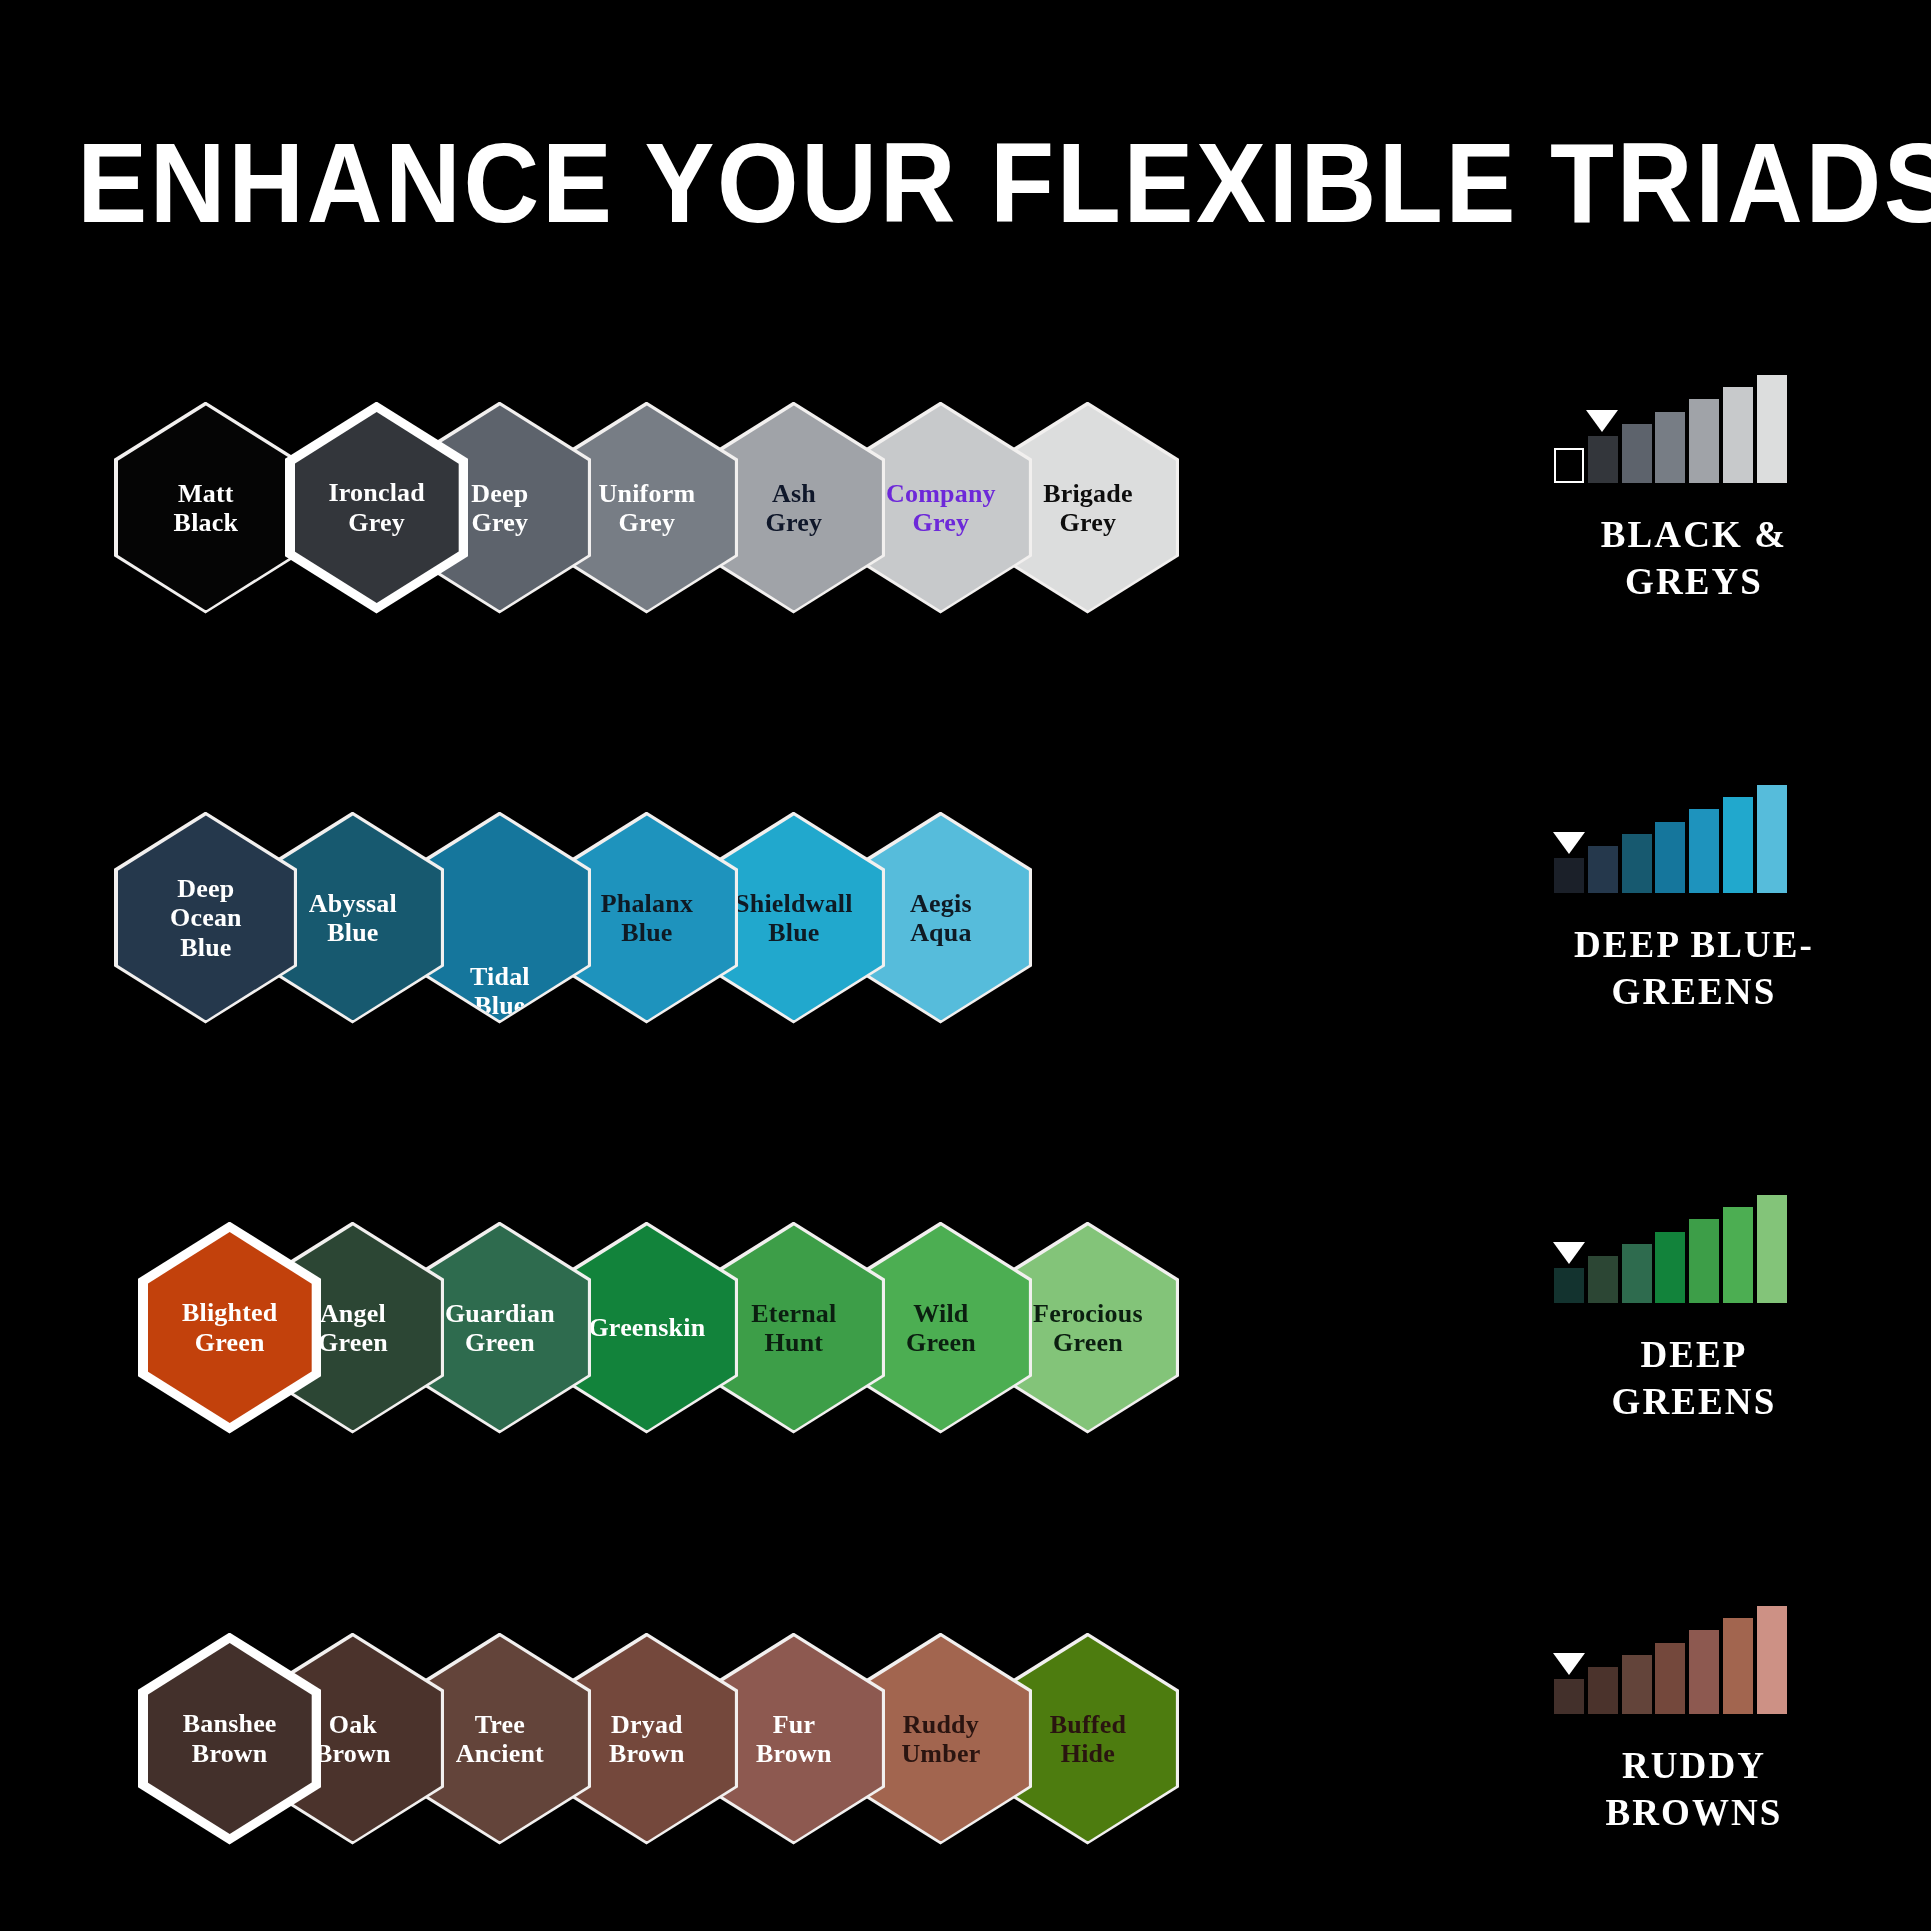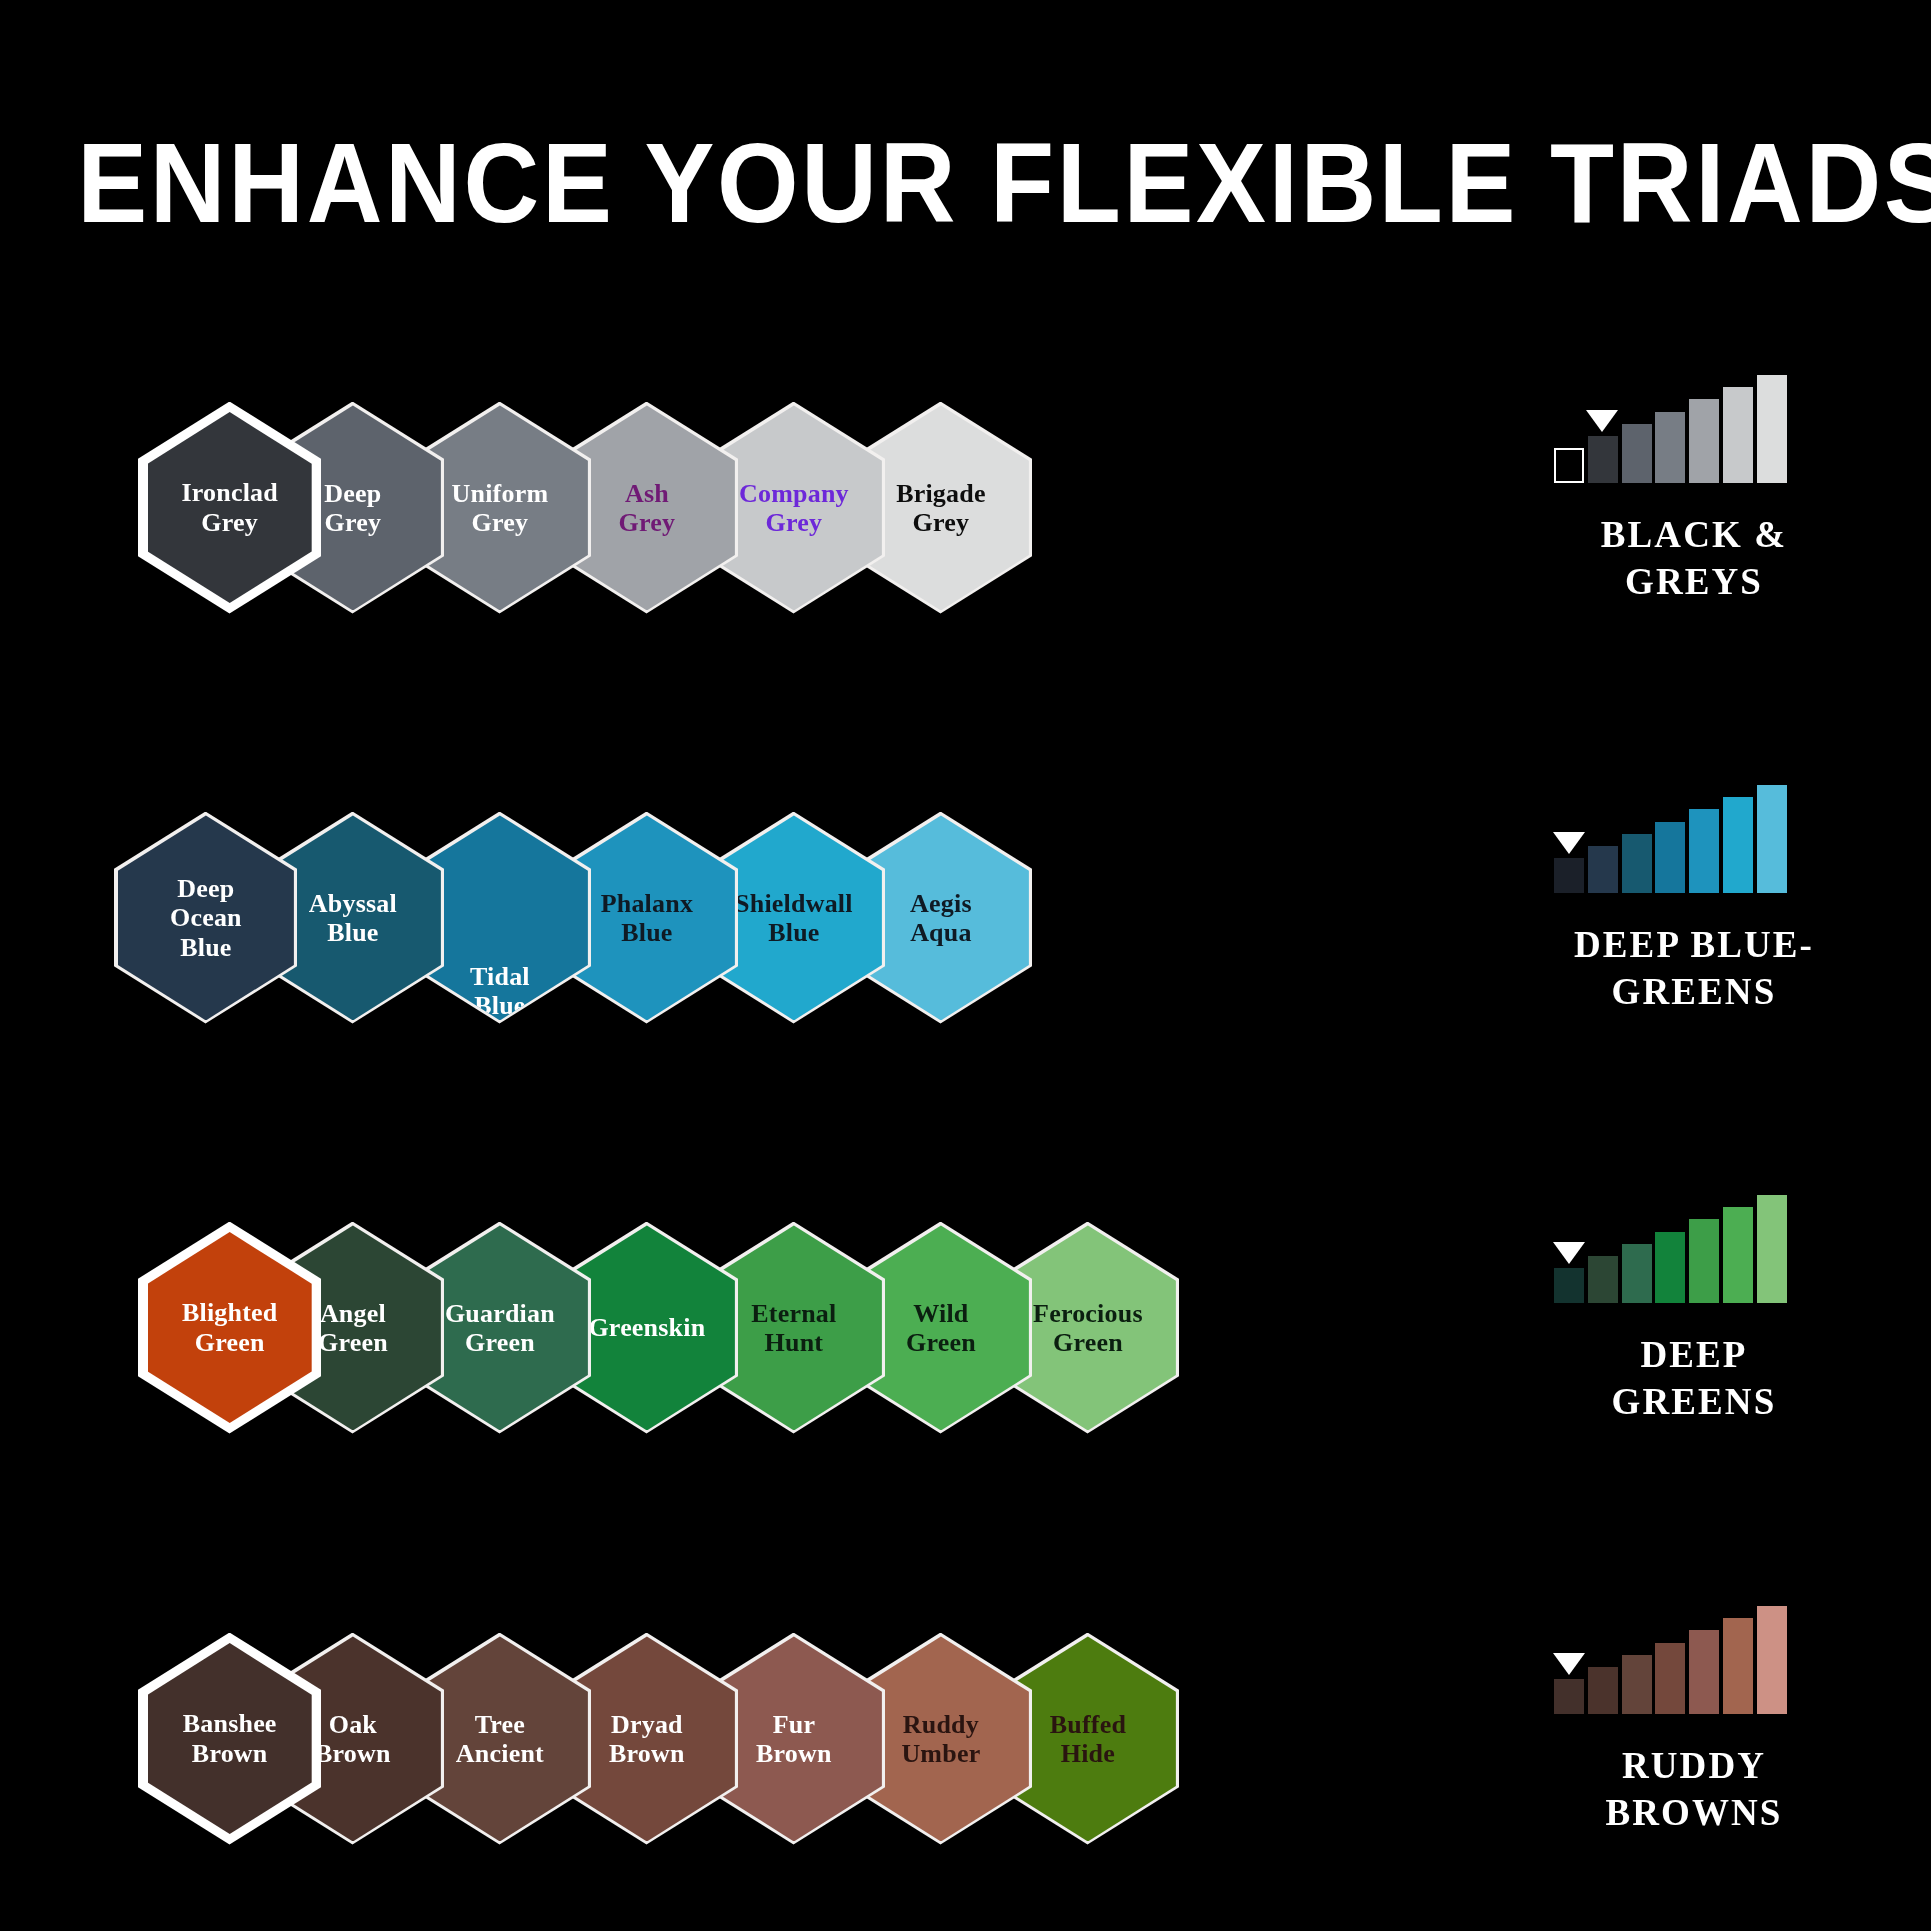--- a/index.html
+++ b/index.html
@@ -158,20 +158,27 @@
   }
 </style>
 </head>
 <body>
 
 <h1 class="title">ENHANCE YOUR FLEXIBLE TRIADS</h1>
 
 <div class="rows">
     <div class="row row-0">
       <div class="hexstrip">
+        <div class="hexwrap" style="z-index: 20;">
+          <div class="hex hex-outer">
+            <div class="hex-inner" style="background: rgb(5, 5, 5);">
+              <div class="hexlabel" style="color: rgb(255, 255, 255);">Matt<br>Black</div>
+            </div>
+          </div>
+        </div>
         <div class="hexwrap selected" style="z-index: 30;">
           <div class="hex hex-outer">
             <div class="hex-inner" style="background: rgb(51, 54, 59);">
               <div class="hexlabel" style="color: rgb(255, 255, 255);">Ironclad<br>Grey</div>
             </div>
           </div>
         </div>
         <div class="hexwrap" style="z-index: 18;">
           <div class="hex hex-outer">
             <div class="hex-inner" style="background: rgb(93, 99, 108);">
@@ -182,21 +189,21 @@
         <div class="hexwrap" style="z-index: 17;">
           <div class="hex hex-outer">
             <div class="hex-inner" style="background: rgb(119, 125, 133);">
               <div class="hexlabel" style="color: rgb(255, 255, 255);">Uniform<br>Grey</div>
             </div>
           </div>
         </div>
         <div class="hexwrap" style="z-index: 16;">
           <div class="hex hex-outer">
             <div class="hex-inner" style="background: rgb(160, 163, 168);">
-              <div class="hexlabel" style="color: #701a75; font-family: Liberation Serif, serif;">Ash<br>Grey</div>
+              <div class="hexlabel" style="color: #0f172a; font-family: Liberation Serif, serif;">Ash<br>Grey</div>
             </div>
           </div>
         </div>
         <div class="hexwrap" style="z-index: 15;">
           <div class="hex hex-outer">
             <div class="hex-inner" style="background: rgb(199, 201, 203);">
               <div class="hexlabel" style="color: #6d28d9;">Company<br>Grey</div>
             </div>
           </div>
         </div>

